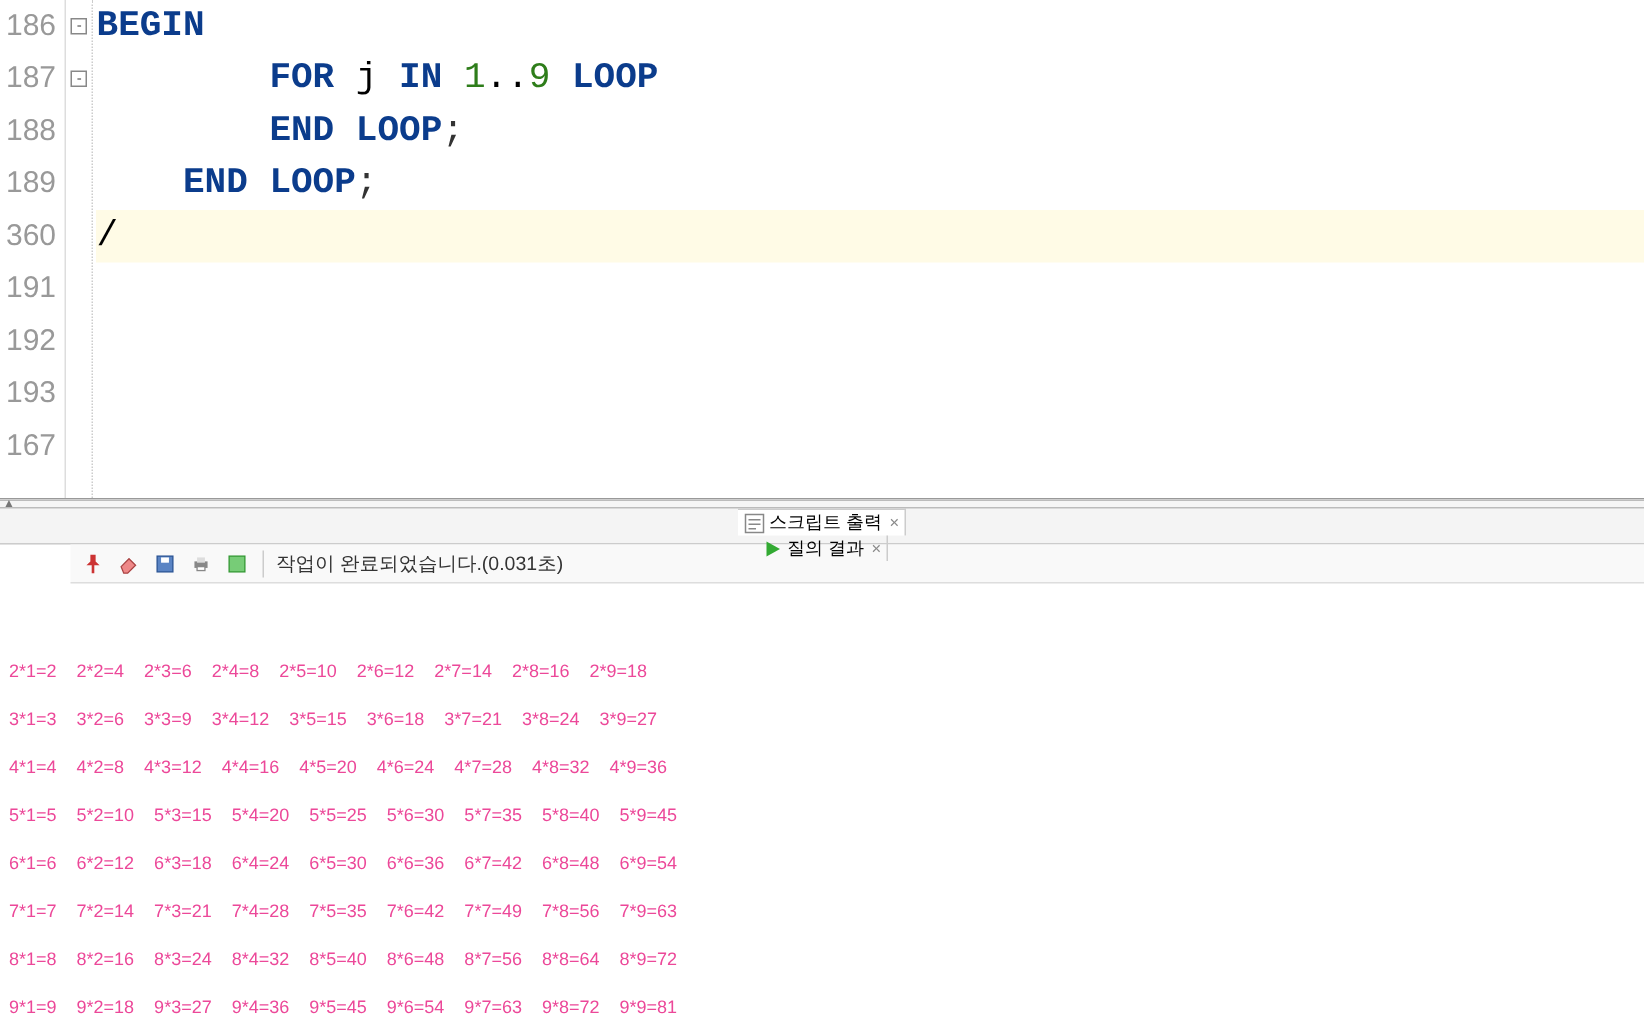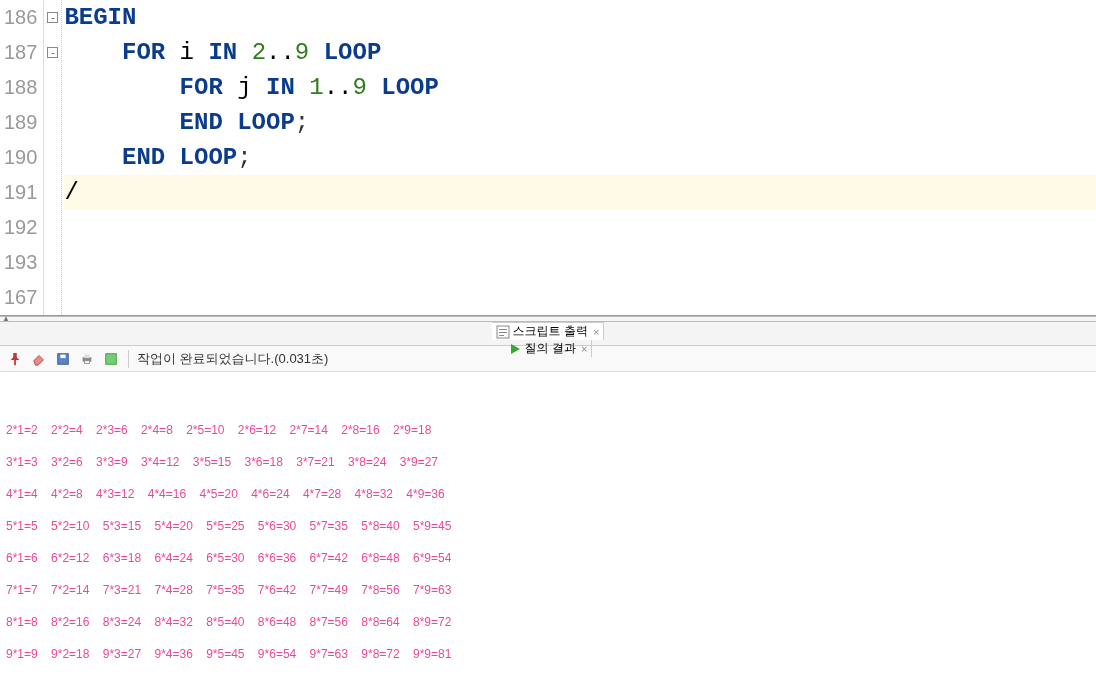--- a/index.html
+++ b/index.html
@@ -11,21 +11,21 @@
     height: 690px;
     overflow: hidden;
   }
   .editor {
     display: flex;
     border-bottom: 1px solid #999;
     background: #fff;
   }
   .gutter {
     text-align: right;
-    padding: 0 6px 0 4px;
+    padding: 0 6px 17px 4px;
     color: #999;
     background: #fff;
     border-right: 1px solid #ddd;
     font-size: 20px;
     line-height: 35px;
     user-select: none;
   }
   .fold {
     width: 18px;
     position: relative;
@@ -96,20 +96,21 @@
   .tab-icon { display:inline-block; width:14px; height:14px; }
   .toolbar {
     display: flex;
     align-items: center;
     height: 26px;
     background: #f9f9f9;
     border-bottom: 1px solid #ddd;
     padding: 0 6px;
     gap: 6px;
     font-size: 12px;
+    margin-left: 47px;
   }
   .tool-btn { width:18px; height:18px; display:flex; align-items:center; justify-content:center; cursor:pointer; }
   .tool-sep { width:1px; height:18px; background:#ccc; margin:0 2px;}
   .status-msg { color:#333; font-size:13px; }
   .output {
     font-family: "Malgun Gothic","Segoe UI",sans-serif;
     font-size: 12px;
     line-height: 32px;
     padding: 10px 6px;
     white-space: pre;
@@ -118,21 +119,21 @@
 </style>
 </head>
 <body>
 
 <div class="editor">
   <div class="gutter" id="gutter">
       <div>186</div>
       <div>187</div>
       <div>188</div>
       <div>189</div>
-      <div>190</div>
+      <div>360</div>
       <div>191</div>
       <div>192</div>
       <div>193</div>
       <div>167</div>
     </div>
   <div class="fold" id="foldg">
       <div style="height: 35px; position: relative;">
         <div class="fold-marker" style="top: 12px;">-</div>
       </div>
       <div style="height: 35px; position: relative;">
@@ -141,21 +142,20 @@
       <div style="height: 35px; position: relative;"></div>
       <div style="height: 35px; position: relative;"></div>
       <div style="height: 35px; position: relative;"></div>
       <div style="height: 35px; position: relative;"></div>
       <div style="height: 35px; position: relative;"></div>
       <div style="height: 35px; position: relative;"></div>
       <div style="height: 35px; position: relative;"></div>
     </div>
   <div class="code" id="codearea">
       <div class="code-line"><span class="kw">BEGIN</span></div>
-      <div class="code-line"><span>    </span><span class="kw">FOR</span><span> i </span><span class="kw">IN</span><span> </span><span class="num">2</span><span>..</span><span class="num">9</span><span> </span><span class="kw">LOOP</span></div>
       <div class="code-line"><span>        </span><span class="kw">FOR</span><span> j </span><span class="kw">IN</span><span> </span><span class="num">1</span><span>..</span><span class="num">9</span><span> </span><span class="kw">LOOP</span></div>
       <div class="code-line"><span>        </span><span class="kw">END</span><span> </span><span class="kw">LOOP</span><span class="semi">;</span></div>
       <div class="code-line"><span>    </span><span class="kw">END</span><span> </span><span class="kw">LOOP</span><span class="semi">;</span></div>
       <div class="code-line cursor"><span>/</span></div>
     </div>
 </div>
 
 <div class="bar-sep"></div>
 
 <div class="tabs" id="tabs">

